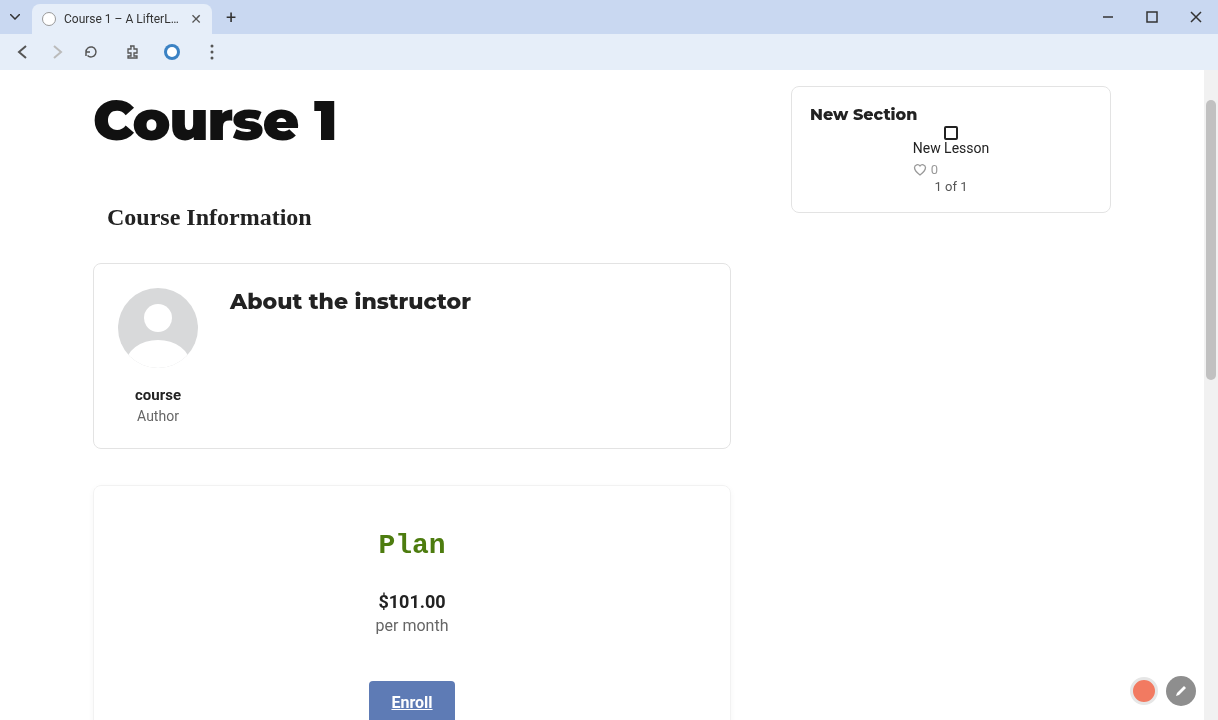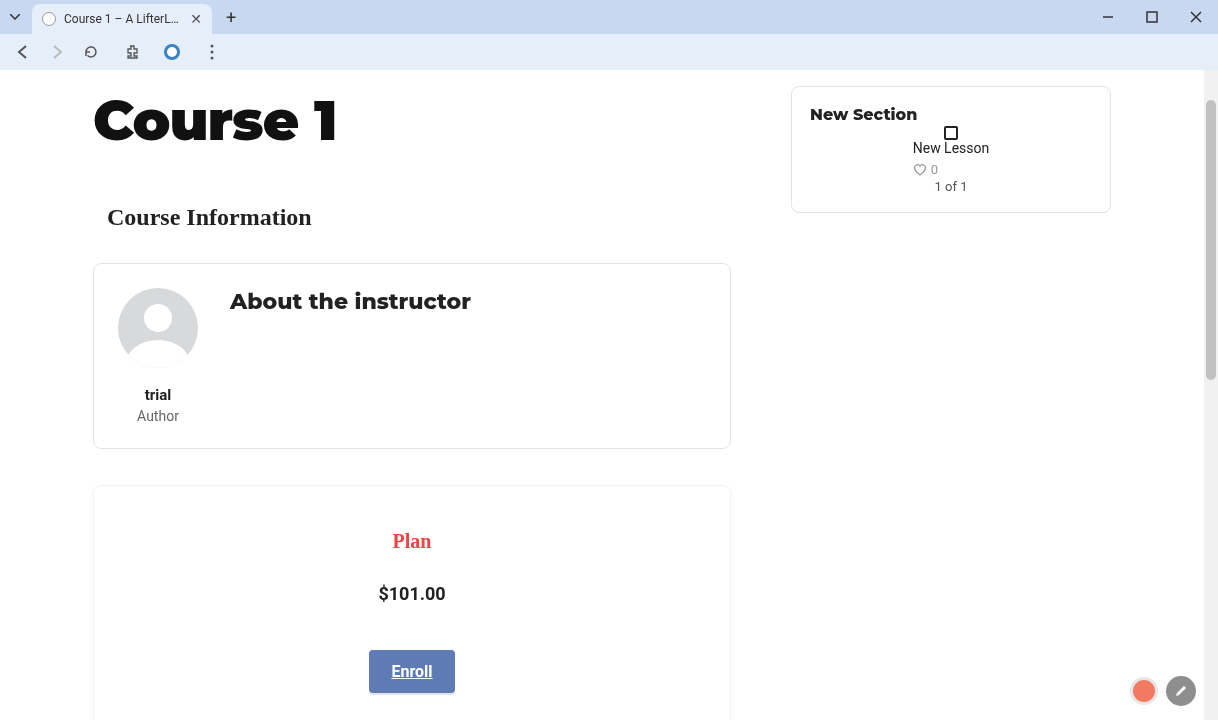--- a/index.html
+++ b/index.html
@@ -32,21 +32,21 @@
 .instructor-card { border: 1px solid #e3e3e3; border-radius: 8px; padding: 24px 24px; display: flex; gap: 32px; }
 .avatar { width: 80px; height: 80px; border-radius: 50%; background: #d8d9da; position: relative; overflow: hidden; flex-shrink: 0; }
 .avatar::before { content: ""; position: absolute; top: 16px; left: 26px; width: 28px; height: 28px; background: #fff; border-radius: 50%; }
 .avatar::after { content: ""; position: absolute; bottom: -20px; left: 8px; width: 64px; height: 48px; background: #fff; border-radius: 50% 50% 0 0; }
 .instructor-info { flex: 1; }
 .instructor-header { font-family: Montserrat, Arial, sans-serif; font-size: 22px; font-weight: 800; color: #222; }
 .instructor-left { display:flex; flex-direction:column; align-items:center;}
 .instructor-name { font-weight: 700; font-size: 15px; color: #222; margin-top: 18px;}
 .instructor-role { font-size: 14px; color: #666; margin-top: 4px;}
 .plan-card { margin-top: 36px; border-radius: 8px; padding: 44px 24px 36px; text-align: center; box-shadow: 0 2px 6px rgba(0,0,0,0.04); border: 1px solid #f2f2f2;}
-.plan-title { font-family: Liberation Serif, serif; font-size: 20px; font-weight: 800; color: #ef4444; }
+.plan-title { font-family: Liberation Mono, monospace; font-size: 28px; font-weight: 800; color: #4d7c0f; }
 .plan-price { font-size: 18px; font-weight: 700; color: #222; margin-top: 30px;}
 .plan-period { font-size: 16px; color: #666; margin-top: 4px;}
 .enroll-btn { display: inline-block; margin-top: 46px; padding: 12px 22px; background: #5e7bb5; color: #fff; border: none; border-radius: 4px; font-size: 16px; font-weight: 700; text-decoration: underline; cursor: pointer; box-shadow: 0 2px 0 rgba(0,0,0,0.1);}
 
 
 .side-col { width: 320px; }
 .side-card { border: 1px solid #e3e3e3; border-radius: 8px; padding: 18px; }
 .side-card-title { font-family: Montserrat, Arial, sans-serif; font-size: 16px; font-weight: 800; color: #222; }
 .lesson-row { display: flex; align-items: center; gap: 0; flex-direction: column; }
 .lesson-check { width: 14px; height: 14px; border: 2px solid #222; border-radius: 2px; flex-shrink: 0; margin-top: 2px;}
@@ -141,31 +141,32 @@
 
 <div class="page">
   <div class="content-wrap">
     <div class="main-col">
       <h1 class="course-title">Course 1</h1>
       <h2 class="section-title">Course Information</h2>
 
       <div class="instructor-card">
         <div class="instructor-left">
           <div class="avatar"></div>
-          <div class="instructor-name">trial</div>
+          <div class="instructor-name">course</div>
           <div class="instructor-role">Author</div>
         </div>
         <div class="instructor-info">
           <div class="instructor-header">About the instructor</div>
         </div>
       </div>
 
       <div class="plan-card">
         <div class="plan-title">Plan</div>
         <div class="plan-price">$101.00</div>
+        <div class="plan-period">per month</div>
         <button class="enroll-btn">Enroll</button>
       </div>
     </div>
 
     <div class="side-col">
       <div class="side-card">
         <div class="side-card-title">New Section</div>
         <div class="lesson-row">
           <div class="lesson-check"></div>
           <div class="lesson-body">

